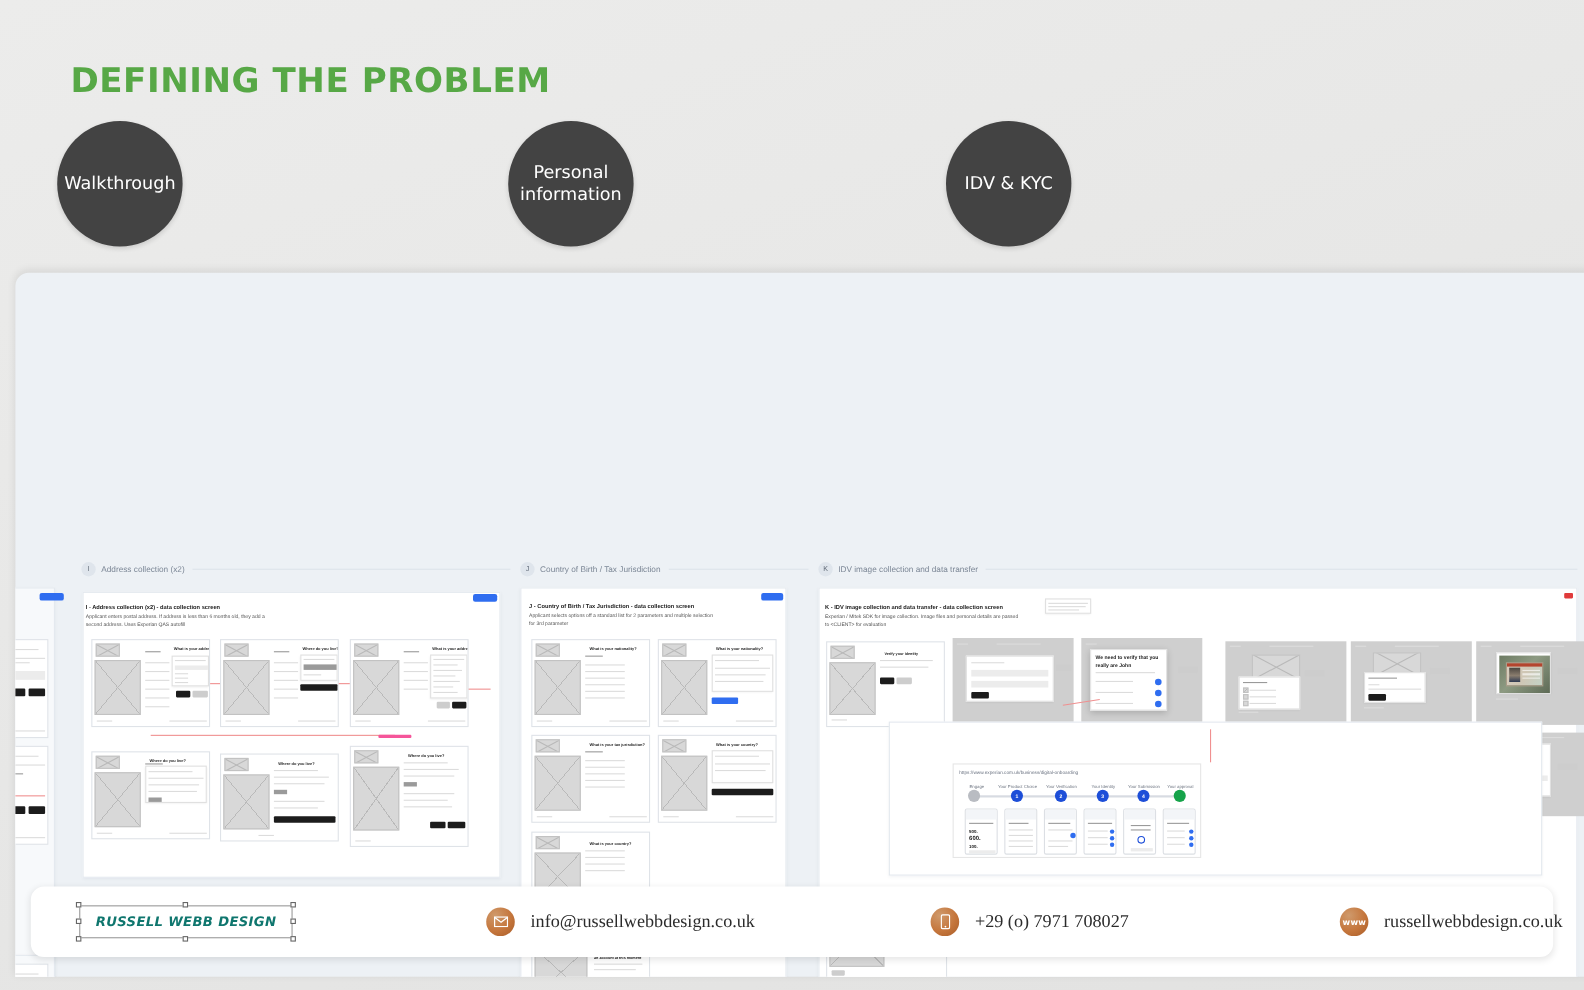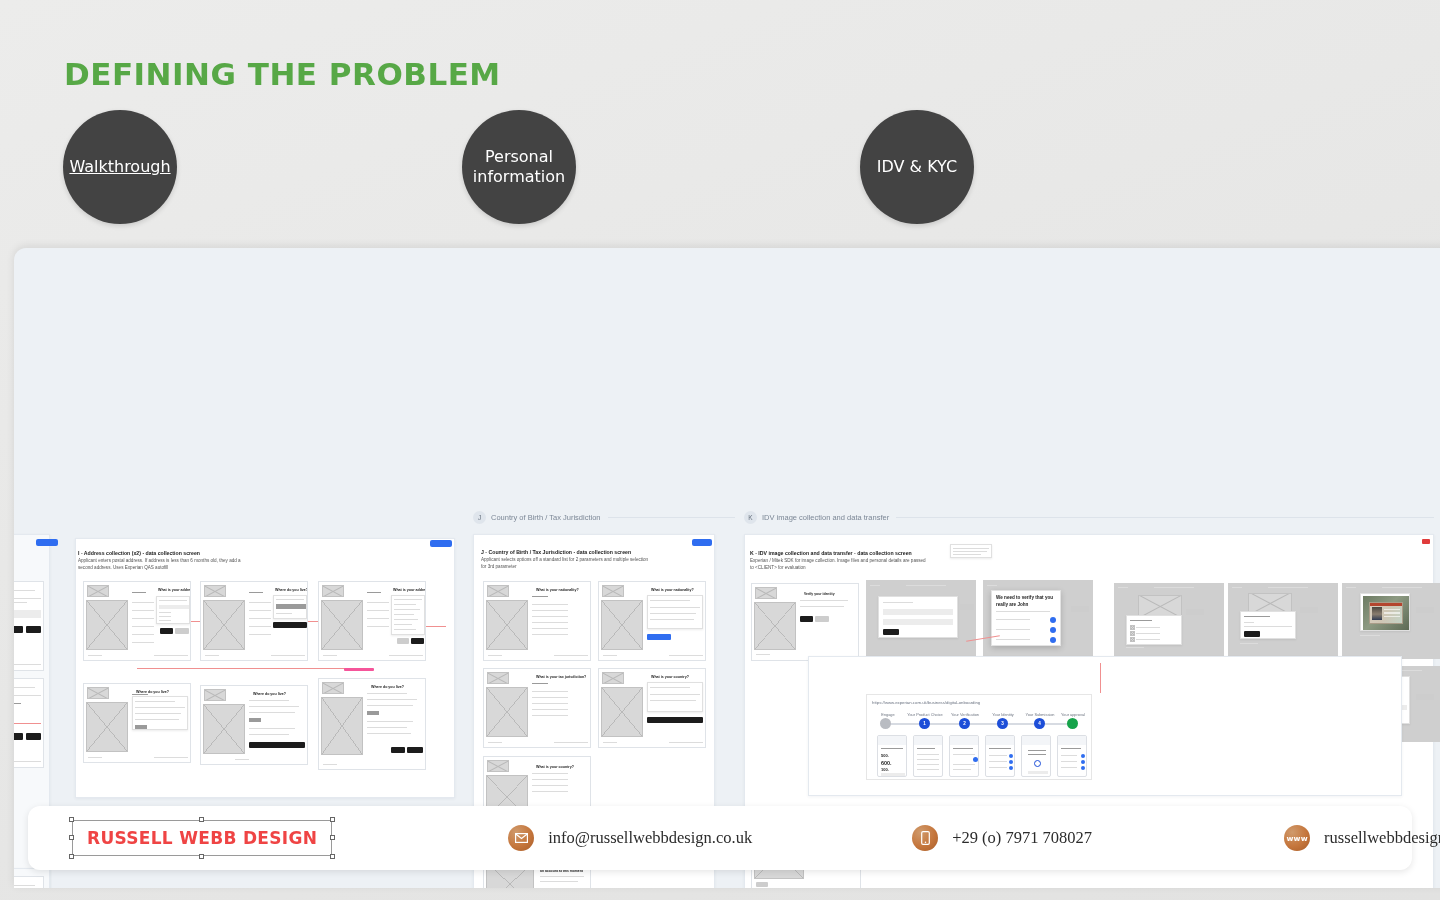--- a/index.html
+++ b/index.html
@@ -170,24 +170,25 @@
     box-shadow: 0 2px 7px rgba(0,0,0,0.10);
     display: flex;
     align-items: center;
   }
   .logo-wrap { position: relative; margin-left: 44px; }
   .logo-box {
     border: 1px solid #9a9a9a;
     padding: 7px 14px;
     font-family: "DejaVu Sans", sans-serif;
     font-weight: bold;
-    font-size: 17px;
+    font-size: 12px;
     letter-spacing: 0.3px;
-    color: #ef4444;
+    color: #0f766e;
     white-space: nowrap;
+    font-style: italic;
   }
   .handle {
     position: absolute; width: 5px; height: 5px;
     background: #fff; border: 1px solid #666;
   }
   .contact { display: flex; align-items: center; }
   .c-icon {
     width: 26px; height: 26px; border-radius: 50%;
     background: radial-gradient(circle at 32% 28%, #cf9a6c 0%, #c5763c 55%, #a85c28 100%);
     display: flex; align-items: center; justify-content: center;
@@ -211,40 +212,45 @@
 
   <div class="flow-line" style="left:178px; width:272px; background:linear-gradient(to right,#4a4340,#ef8b3c);"></div>
   <div class="flow-arrowhead" style="left:450px;"></div>
 
   <div class="flow-line" style="left:575px; width:275px; background:linear-gradient(to right,#4a4340,#ef8b3c);"></div>
   <div class="flow-arrowhead" style="left:850px;"></div>
 
   <div class="flow-line" style="left:974px; width:272px; background:linear-gradient(to right,#4a4340,#ef8b3c);"></div>
   <div class="flow-arrowhead" style="left:1246px;"></div>
 
-  <div class="node" style="left:63px; top:119px; width:114px; height:114px; margin-top:-119px;text-decoration:underline;">
+  <div class="node" style="left:52px; top:119px; width:114px; height:114px; margin-top:-119px;">
     <span>Walkthrough</span>
   </div>
 
   <div class="node" style="left:860px; top:119px; width:114px; height:114px; margin-top:-119px;">
     <span>IDV &amp; KYC</span>
   </div>
 
   <div class="node" style="left:462px; top:119px; width:114px; height:114px; margin-top:-119px;">
     <span>
       <span>Personal</span><br>
       <span>information</span>
     </span>
   </div>
 
 </div>
 
 <div class="canvas-panel">
 <div class="canvas-inner">
 
+  <div class="sec-head" style="left:74px; top:261px; width:390px;">
+    <span class="sec-badge">I</span>
+    <span>Address collection (x2)</span>
+    <span class="sec-rule"></span>
+  </div>
   <div class="sec-head" style="left:473px; top:261px; width:262px;">
     <span class="sec-badge">J</span>
     <span>Country of Birth / Tax Jurisdiction</span>
     <span class="sec-rule"></span>
   </div>
   <div class="sec-head" style="left:744px; top:261px; width:690px;">
     <span class="sec-badge">K</span>
     <span>IDV image collection and data transfer</span>
     <span class="sec-rule"></span>
   </div>

